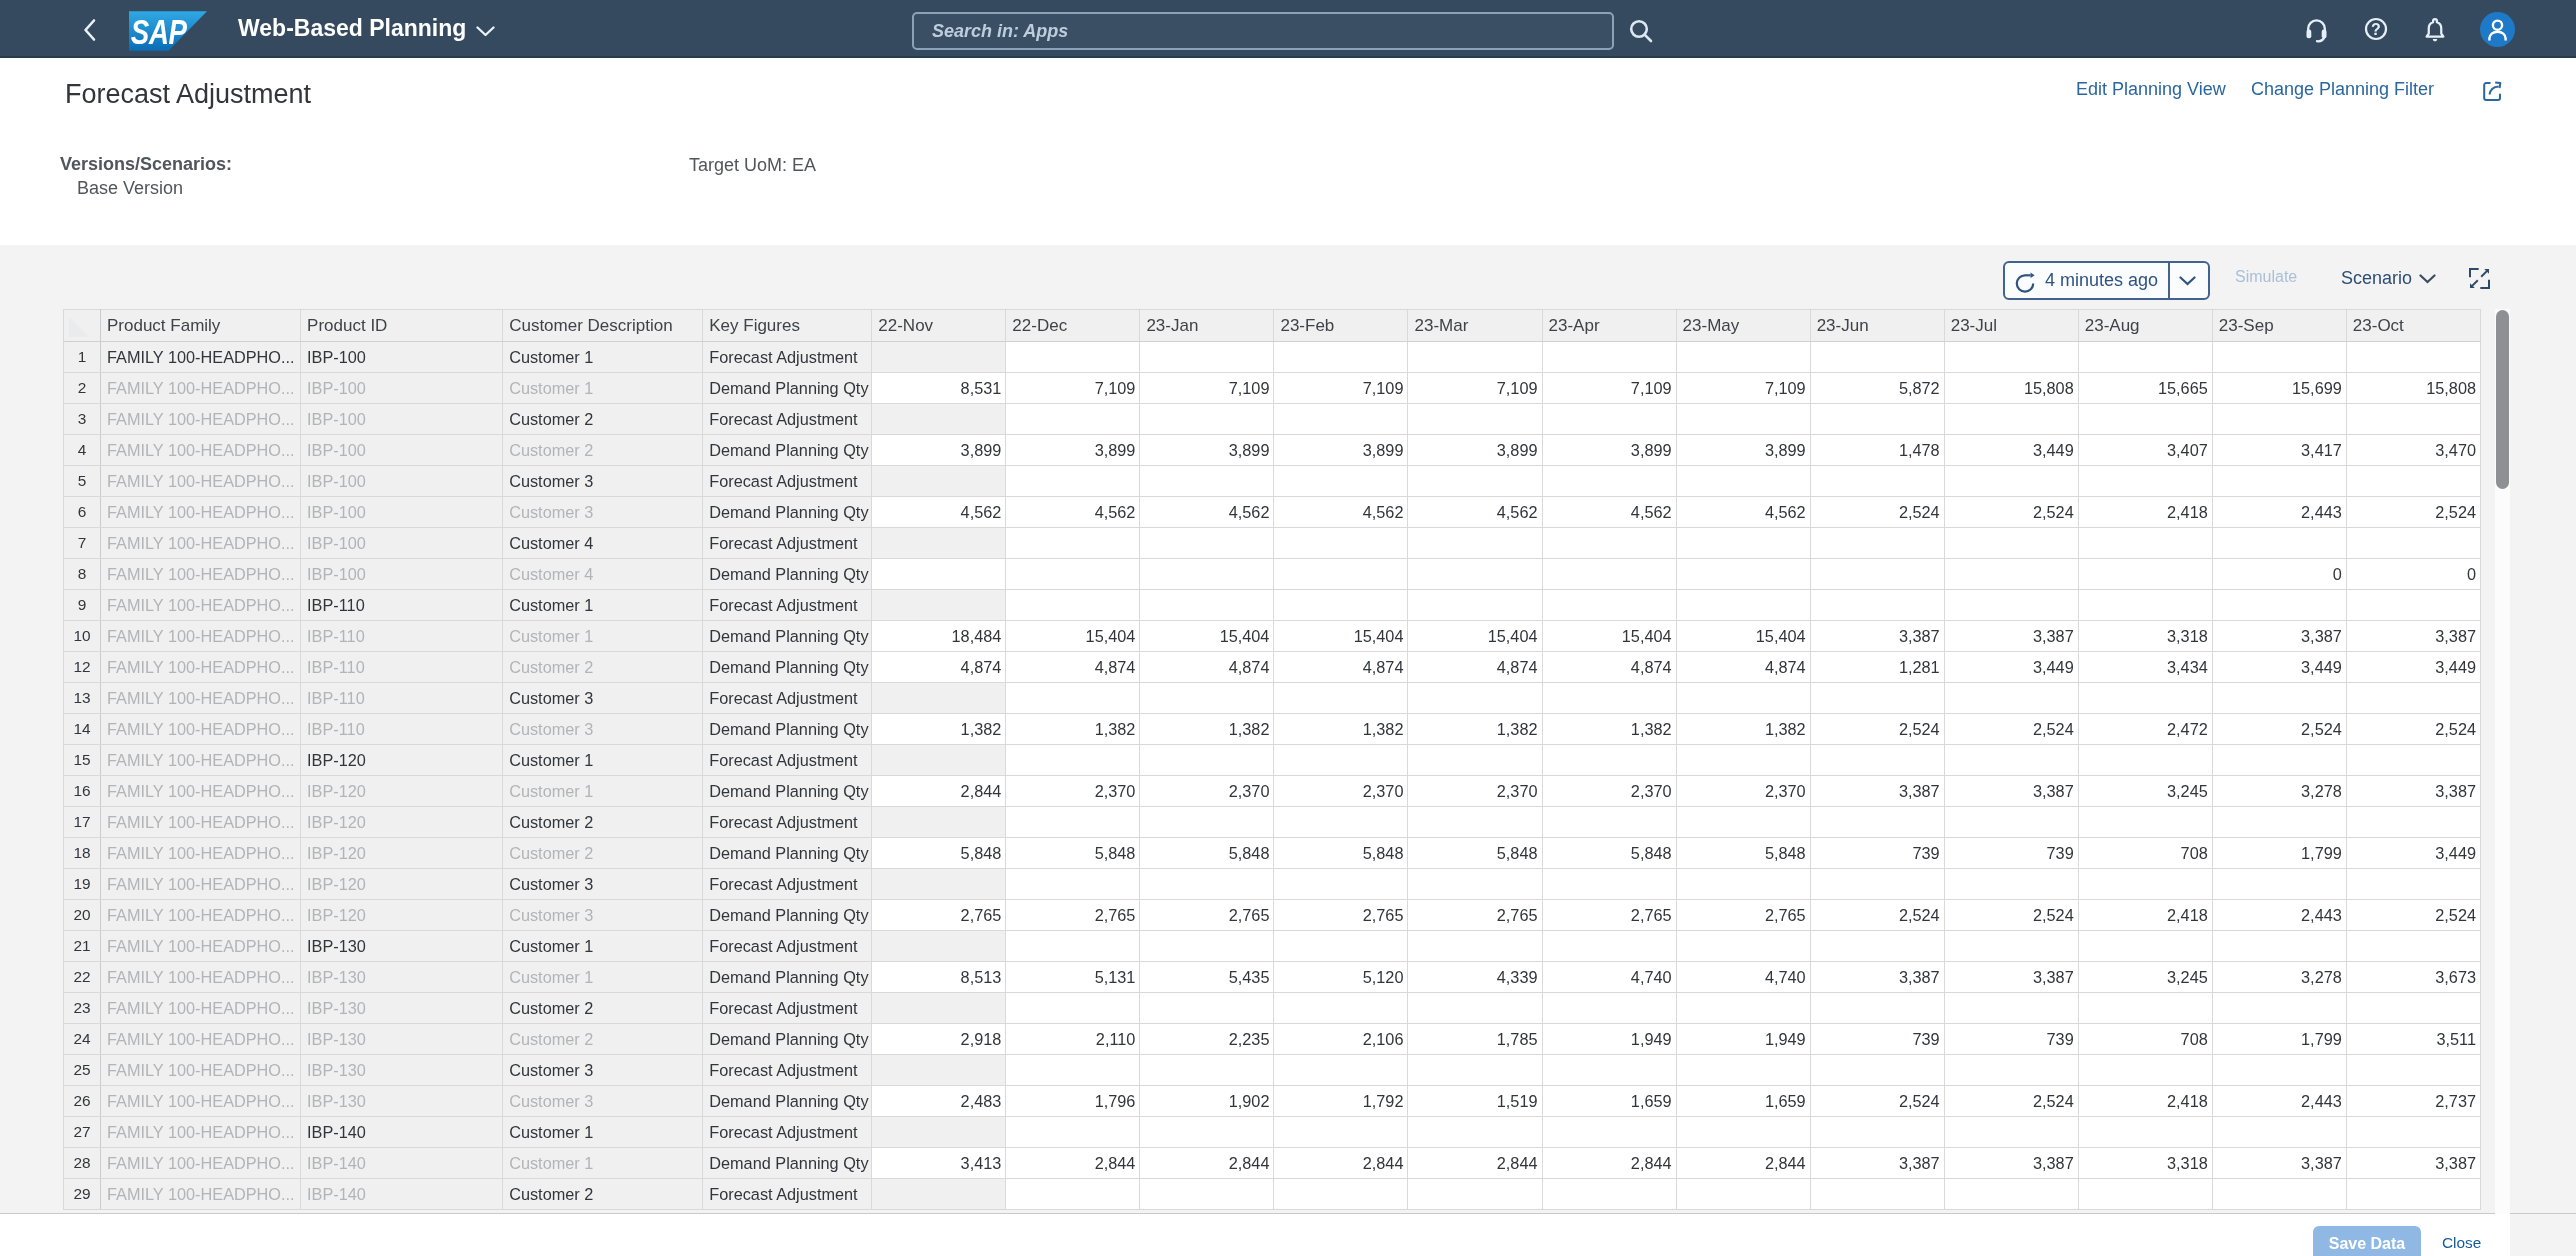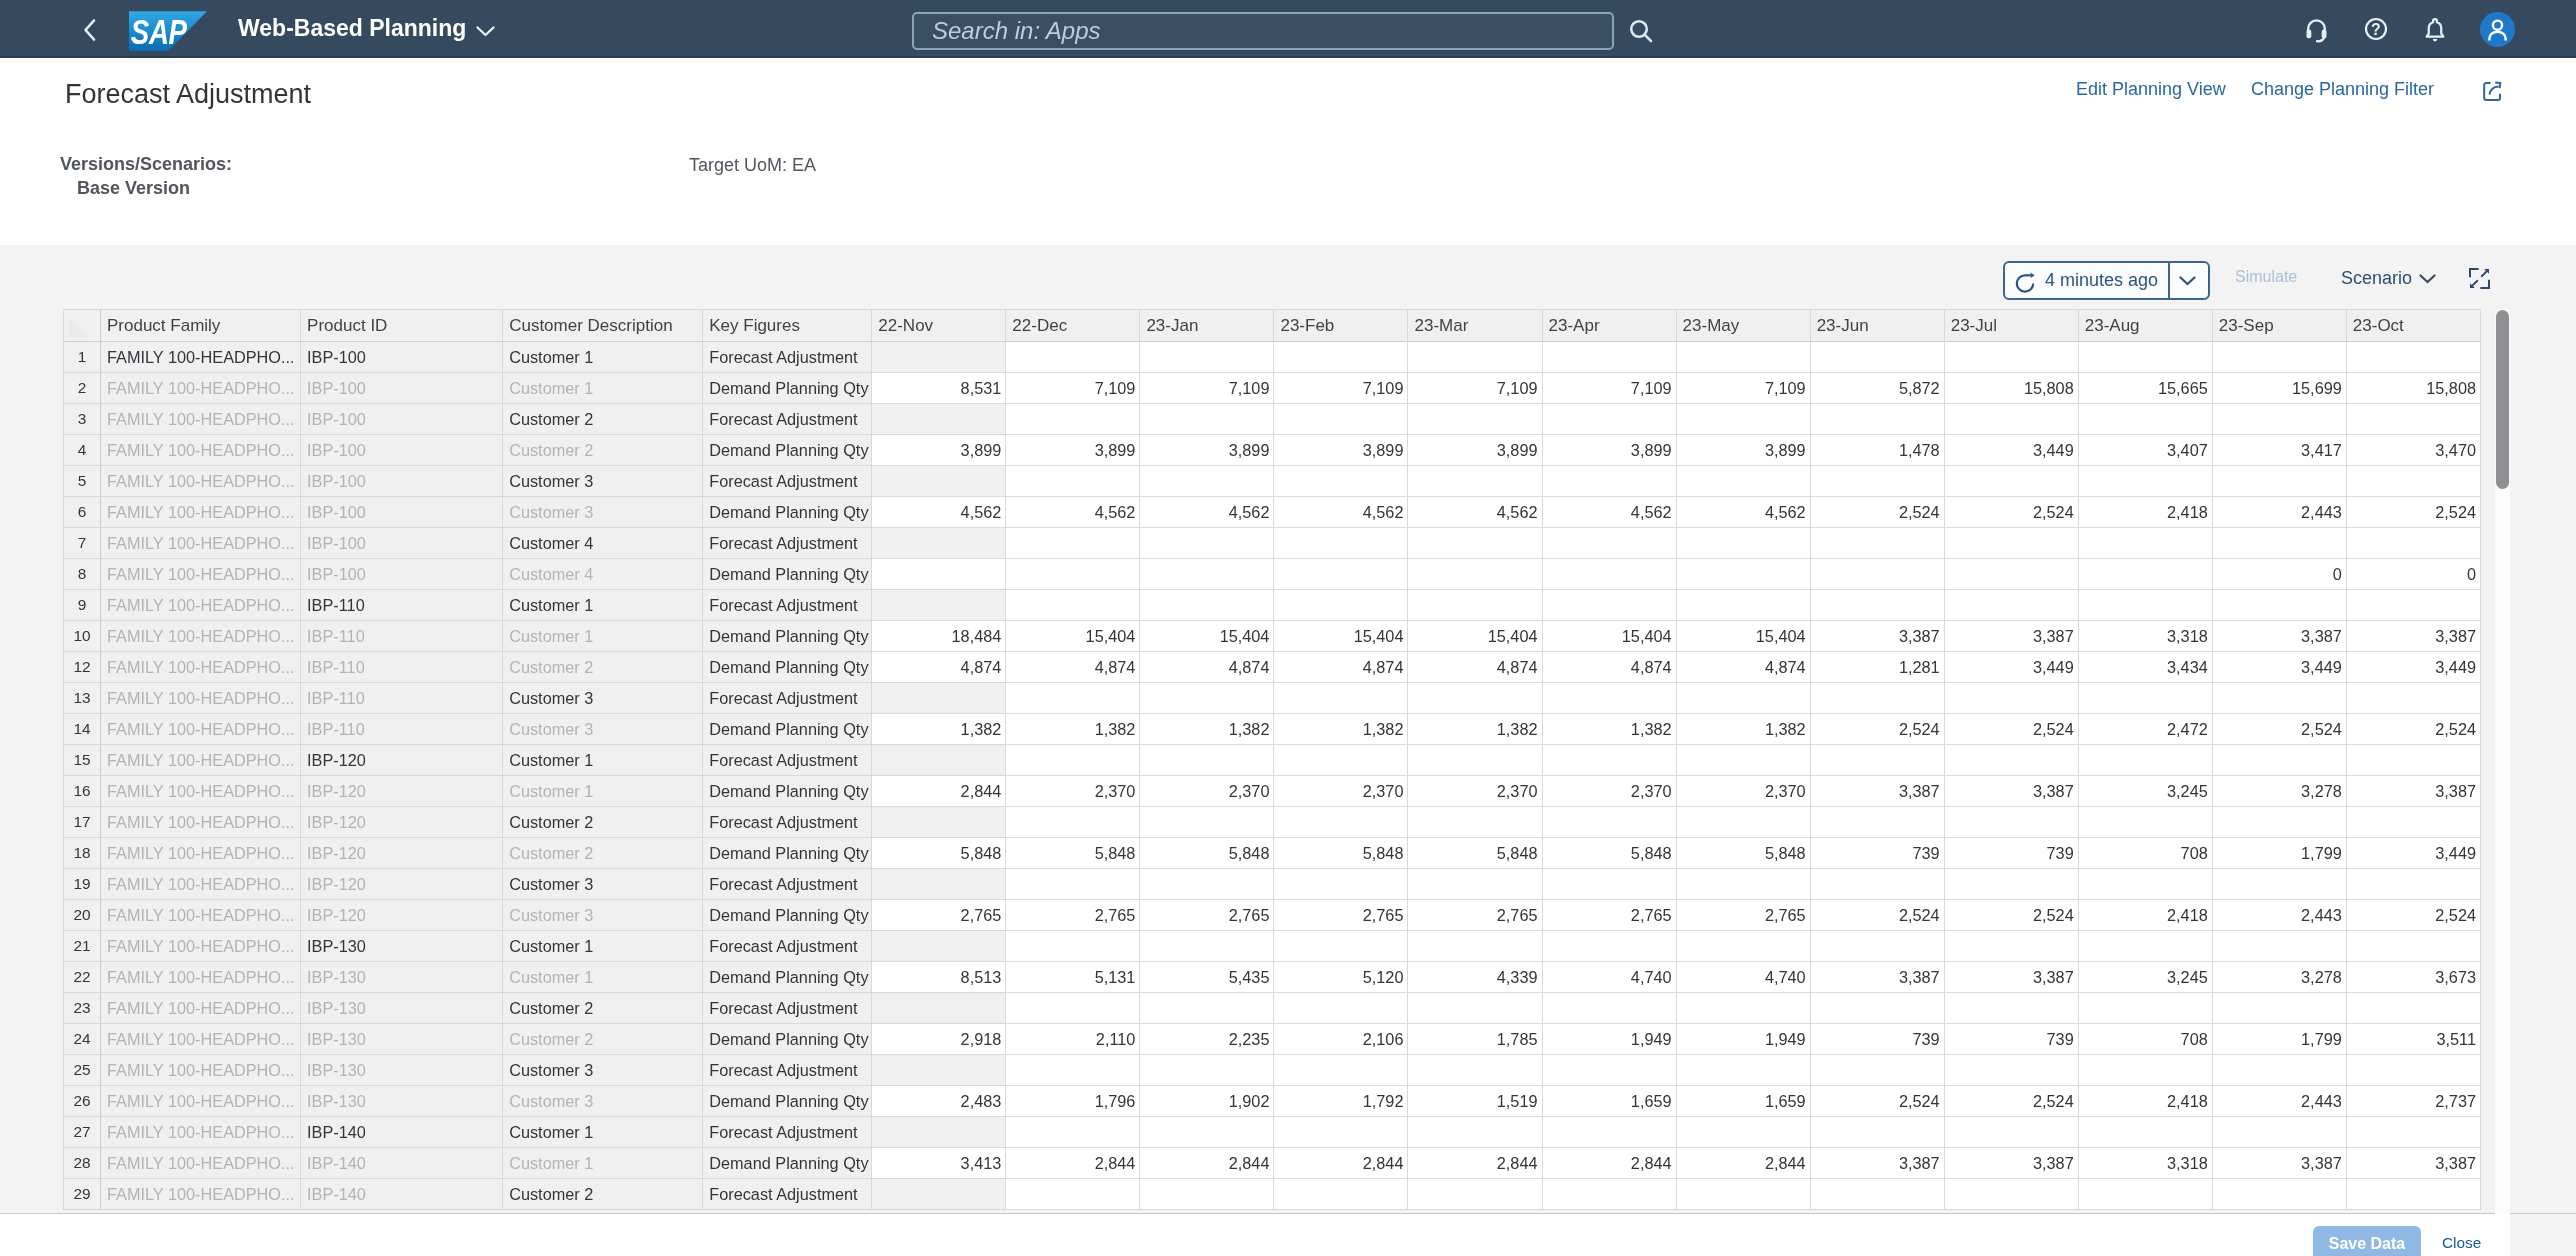--- a/index.html
+++ b/index.html
@@ -3,28 +3,28 @@
 <style>
 * { margin:0; padding:0; box-sizing:border-box; }
 html,body { width:2576px; height:1256px; overflow:hidden; background:#fff;
   font-family:"Liberation Sans", sans-serif; -webkit-font-smoothing:antialiased; }
 
 #shell { position:absolute; left:0; top:0; width:2576px; height:58px;
   background:#354a5f; border-bottom:2px solid #283c4f; }
 #searchbox { position:absolute; left:912px; top:12px; width:702px; height:38px;
   border:2px solid #8ba3b7; border-radius:5px; background:rgba(255,255,255,0.03); }
 #searchph { position:absolute; left:932px; top:12px; height:29px; line-height:38px;
-  font-size:24px; font-style:italic; font-weight:normal; color:#bccddd; }
+  font-size:18px; font-style:italic; font-weight:bold; color:#bccddd; }
 #apptitle { position:absolute; left:238px; top:0; height:58px; line-height:56px;
   font-size:23px; font-weight:bold; color:#fff;text-align:center; }
 
 #whead { position:absolute; left:0; top:58px; width:2576px; height:186px; background:#fff; }
 #title { position:absolute; left:65px; top:81px; font-size:27px; color:#32363a; line-height:27px; }
 #meta1 { position:absolute; left:60px; top:155px; font-size:18px; color:#51565c; line-height:18px;font-weight:bold; }
-#meta2 { position:absolute; left:77px; top:179px; font-size:18px; color:#51565c; line-height:18px;font-weight:bold; }
+#meta2 { position:absolute; left:77px; top:179px; font-size:18px; color:#51565c; line-height:18px; }
 #meta3 { position:absolute; left:689px; top:156px; font-size:18px; color:#51565c; line-height:18px;text-align:center; }
 a.hlink { position:absolute; top:80px; font-size:18px; color:#2a679f; text-decoration:none; line-height:18px; }
 
 #panel { position:absolute; left:0; top:245px; width:2576px; height:969px;
   background:#f3f3f3; border-bottom:1px solid #c9c9c9; }
 
 #refbtn { position:absolute; left:2003px; top:261px; width:207px; height:39px;
   border:2px solid #41638d; border-radius:6px; background:#fbfcfd;padding-left:16px; }
 #refbtn .sep { position:absolute; left:163px; top:0; width:2px; height:35px; background:#41638d; }
 #reftext { position:absolute; left:40px; top:0; width:124px; height:35px; line-height:35px;

